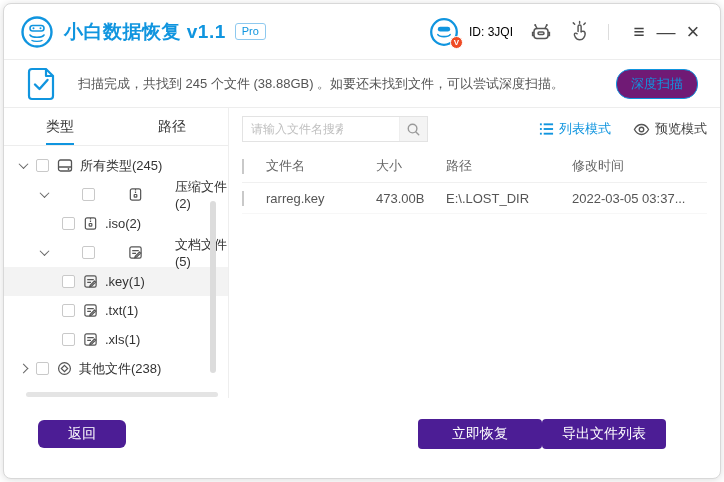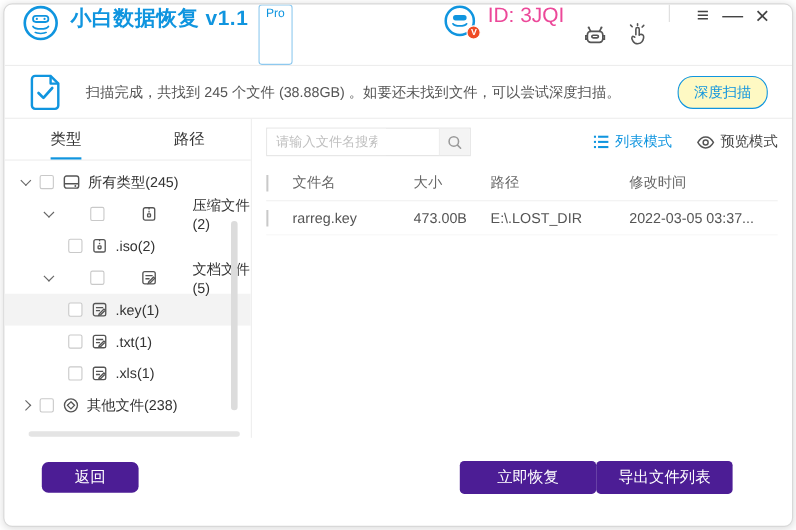--- a/index.html
+++ b/index.html
@@ -3,42 +3,42 @@
 <meta charset="utf-8">
 <style>
   * { margin:0; padding:0; box-sizing:border-box; }
   html,body { width:724px; height:482px; background:#fff; overflow:hidden;
     font-family:"Liberation Sans","DejaVu Sans",sans-serif; }
   .window { position:absolute; inset:3px; background:#fff; border:1px solid #d8d8d8;
     border-radius:8px; box-shadow:0 1px 8px rgba(0,0,0,.14); overflow:hidden;
     display:flex; flex-direction:column; }
 
   
-  .titlebar { height:56px; display:flex; padding:0 16px;
+  .titlebar { height:56px; display:flex; align-items:center; padding:0 16px;
     border-bottom:1px solid #ededed; flex:none; }
   .app-title { margin-left:10px; font-size:19px; font-weight:bold; color:#1095df; letter-spacing:.5px; }
   .pro-badge { margin-left:9px; font-size:11px; color:#1095df; border:1px solid #8ec9ef;
     border-radius:3px; padding:1px 6px; line-height:13px; }
   .tb-spacer { flex:1; }
   .avatar-wrap { position:relative; width:30px; height:30px; }
   .avatar-badge { position:absolute; right:-4px; bottom:-2px; width:13px; height:13px;
     background:#ef4b25; border:1px solid #fff; border-radius:50%; color:#fff; font-size:8px;
     font-weight:bold; display:flex; align-items:center; justify-content:center; }
-  .user-id { font-size:19px; color:#ec4899; margin:0 16px 0 10px; }
+  .user-id { font-size:12px; color:#000000; margin:0 16px 0 10px; }
   .tool-icon { margin-right:15px; display:flex; align-items:center; }
   .v-sep { width:1px; height:16px; background:#ddd; margin:0 14px 0 2px; }
   .win-btn { color:#444; width:22px; text-align:center; cursor:default; margin-left:5px;
     font-size:19px; line-height:22px; user-select:none; }
   .win-btn.close { font-size:22px; }
 
   
   .statusbar { height:48px; display:flex; align-items:center; padding:0 22px;
     border-bottom:1px solid #ededed; flex:none; }
   .status-text { font-size:13px; color:#555; flex:1; margin-left:22px; }
-  .deep-scan-btn { border:1px solid #1095df; color:#1095df; background:#fef9c3;
+  .deep-scan-btn { border:1px solid #1095df; color:#1095df; background:#701a75;
     border-radius:14px; padding:5px 14px; font-size:13px; white-space:nowrap; }
 
   
   .content { flex:1; display:flex; min-height:0; }
   .left-panel { width:225px; border-right:1px solid #eee; display:flex;
     flex-direction:column; position:relative; flex:none; }
   .tabs { height:38px; display:flex; border-bottom:1px solid #ededed; flex:none; }
   .tab { flex:1; display:flex; align-items:center; justify-content:center;
     font-size:14px; color:#333; position:relative; }
   .tab.active::after { content:""; position:absolute; bottom:0; left:50%;

